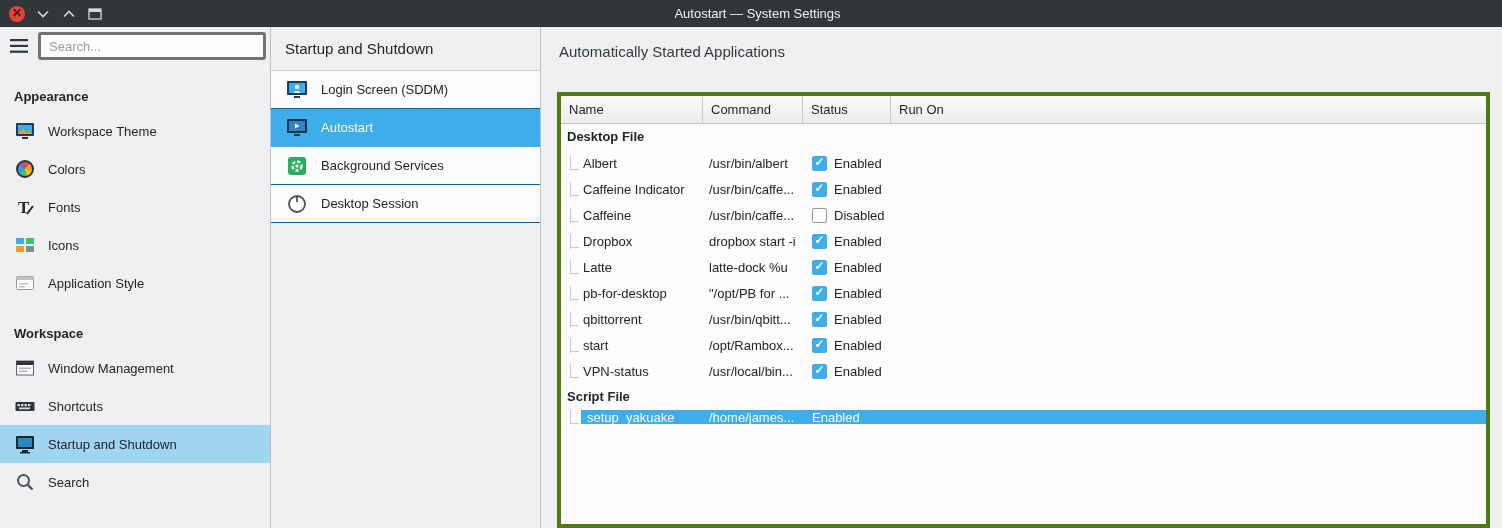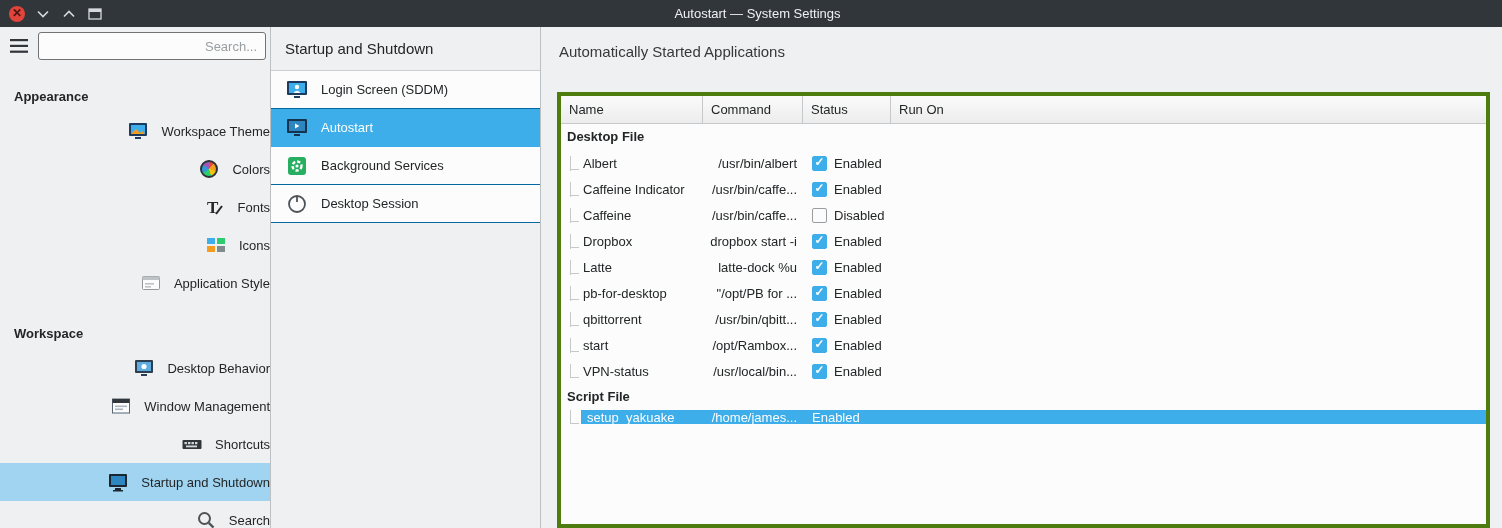--- a/index.html
+++ b/index.html
@@ -16,24 +16,24 @@
 
   
   .app-body { display:flex; height:501px; }
   .sidebar { width:271px; background:#eff0f1; border-right:1px solid #bcc0c2; flex:none; }
   .subpanel { width:270px; background:#eff0f1; border-right:1px solid #bcc0c2; flex:none; }
   .main { flex:1; position:relative; background:#eff0f1; }
 
   
   .search-row { display:flex; align-items:center; gap:6px; padding:5px 4px 5px 6px; }
   .hamburger { width:26px; height:26px; display:flex; align-items:center; justify-content:center; }
-  .search-input { flex:1; height:28px; border:1px solid #737373; border-radius:3px; background:#fcfcfc; padding:0 8px; font-size:13px; color:#232627; font-family:"Liberation Sans",sans-serif;text-align:right; }
+  .search-input { flex:1; height:28px; border:3px solid #737373; border-radius:3px; background:#fcfcfc; padding:0 8px; font-size:13px; color:#232627; font-family:"Liberation Sans",sans-serif; }
   .search-input::placeholder { color:#9a9ea1; }
   .section-label { font-size:13px; font-weight:bold; color:#232627; padding:24px 14px 8px 14px; }
-  .nav-item { height:38px; display:flex; align-items:center; gap:12px; padding-left:14px; font-size:13px; color:#232627; cursor:default;justify-content:flex-end; }
+  .nav-item { height:38px; display:flex; align-items:center; gap:12px; padding-left:14px; font-size:13px; color:#232627; cursor:default; }
   .nav-item.selected { background:#a0d4f1; }
   .icon22 { width:22px; height:22px; flex:none; display:flex; align-items:center; justify-content:center; }
   .color-wheel { width:18px; height:18px; border-radius:50%; background:conic-gradient(#e74c3c 0 12%, #f39c1f 12% 30%, #f1c40f 30% 45%, #2ecc71 45% 65%, #3498db 65% 85%, #9b59b6 85% 100%); border:2px solid #2d3338; }
 
   
   .subpanel-header { height:44px; padding:13px 14px; font-size:15px; color:#232627; border-bottom:1px solid #cdd0d2; }
   .sub-item { height:38px; display:flex; align-items:center; gap:12px; padding-left:14px; font-size:13px; color:#232627; background:#fcfcfc; border-bottom:1px solid #0369a1; cursor:default; }
   .sub-item.selected { background:#3daee9; color:#fcfcfc; border-bottom-color:#3daee9; }
   .icon24 { width:24px; height:24px; flex:none; display:flex; align-items:center; justify-content:center; }
 
@@ -42,21 +42,21 @@
   .table { position:absolute; left:16px; right:12px; top:65px; bottom:0; background:#fcfcfc; border:4px solid #4d7c0f; }
   .thead { display:grid; grid-template-columns:142px 100px 88px 1fr; height:28px; background:linear-gradient(#fbfbfb,#ececed); border-bottom:1px solid #c6c9cb; }
   .th { font-size:13px; color:#232627; line-height:27px; padding:0 8px; border-right:1px solid #c6c9cb; overflow:hidden; white-space:nowrap; }
   .th:last-child { border-right:none; }
   .group-row { height:26px; line-height:26px; font-size:13px; font-weight:bold; color:#232627; padding-left:6px; }
   .row { display:grid; grid-template-columns:142px 100px 88px 1fr; height:26px; align-items:center; font-size:13px; color:#232627; position:relative; }
   .cell { overflow:hidden; white-space:nowrap; }
   .cell.name { padding-left:22px; position:relative; }
   .cell.name::before { content:''; position:absolute; left:9px; top:0; width:8px; height:13px; border-left:1px solid #c6c9cb; border-bottom:1px solid #c6c9cb; }
   .row.cont .cell.name::after { content:''; position:absolute; left:9px; top:13px; height:13px; border-left:1px solid #c6c9cb; }
-  .cell.cmd { padding:0 6px;text-align:right; }
+  .cell.cmd { padding:0 6px; }
   .cell.status { display:flex; align-items:center; gap:7px; padding-left:9px; }
   .checkbox { width:15px; height:15px; border:1px solid #999d9f; border-radius:2px; background:#fcfcfc; position:relative; flex:none; }
   .checkbox.checked { background:#3daee9; border-color:#3daee9; }
   .checkbox.checked::after { content:'\2713'; position:absolute; left:1.5px; top:-1.5px; color:#fcfcfc; font-size:12px; font-weight:bold; }
 
   .row.selected { height:14px; color:#fcfcfc; }
   .row.selected::before { content:''; position:absolute; left:20px; right:0; top:0; bottom:0; background:#3daee9; }
   .row.selected .cell { position:relative; z-index:1; }
   .row.selected .cell.name { padding-left:26px; }
   .row.selected .cell.name::before { border-color:#c6c9cb; }
@@ -157,31 +157,20 @@
               <rect x="2.5" y="4.5" width="17" height="3.5" fill="#bdc3c7"></rect>
               <rect x="5" y="11" width="9" height="1.6" fill="#bdc3c7"></rect>
               <rect x="5" y="14" width="6" height="1.6" fill="#bdc3c7"></rect>
             </svg>
         </span>
         <span>Application Style</span>
       </div>
 
       <div class="section-label">Workspace</div>
 
-      <div class="nav-item">
-        <span class="icon22">
-          <svg width="22" height="22" viewBox="0 0 22 22">
-              <rect x="2" y="3" width="18" height="13" rx="1" fill="#2c3e50"></rect>
-              <rect x="4" y="5" width="14" height="9" fill="#5dade2"></rect>
-              <circle cx="11" cy="9.5" r="2.6" fill="#fcfcfc"></circle>
-              <rect x="8" y="17" width="6" height="2" fill="#2c3e50"></rect>
-            </svg>
-        </span>
-        <span>Desktop Behavior</span>
-      </div>
 
       <div class="nav-item">
         <span class="icon22">
           <svg width="22" height="22" viewBox="0 0 22 22">
               <rect x="2.5" y="4" width="17" height="14" fill="#fcfcfc" stroke="#566573"></rect>
               <rect x="2.5" y="4" width="17" height="4" fill="#31363b"></rect>
               <rect x="5" y="10.5" width="12" height="1.6" fill="#aeb6bf"></rect>
               <rect x="5" y="13.5" width="8" height="1.6" fill="#aeb6bf"></rect>
             </svg>
         </span>

